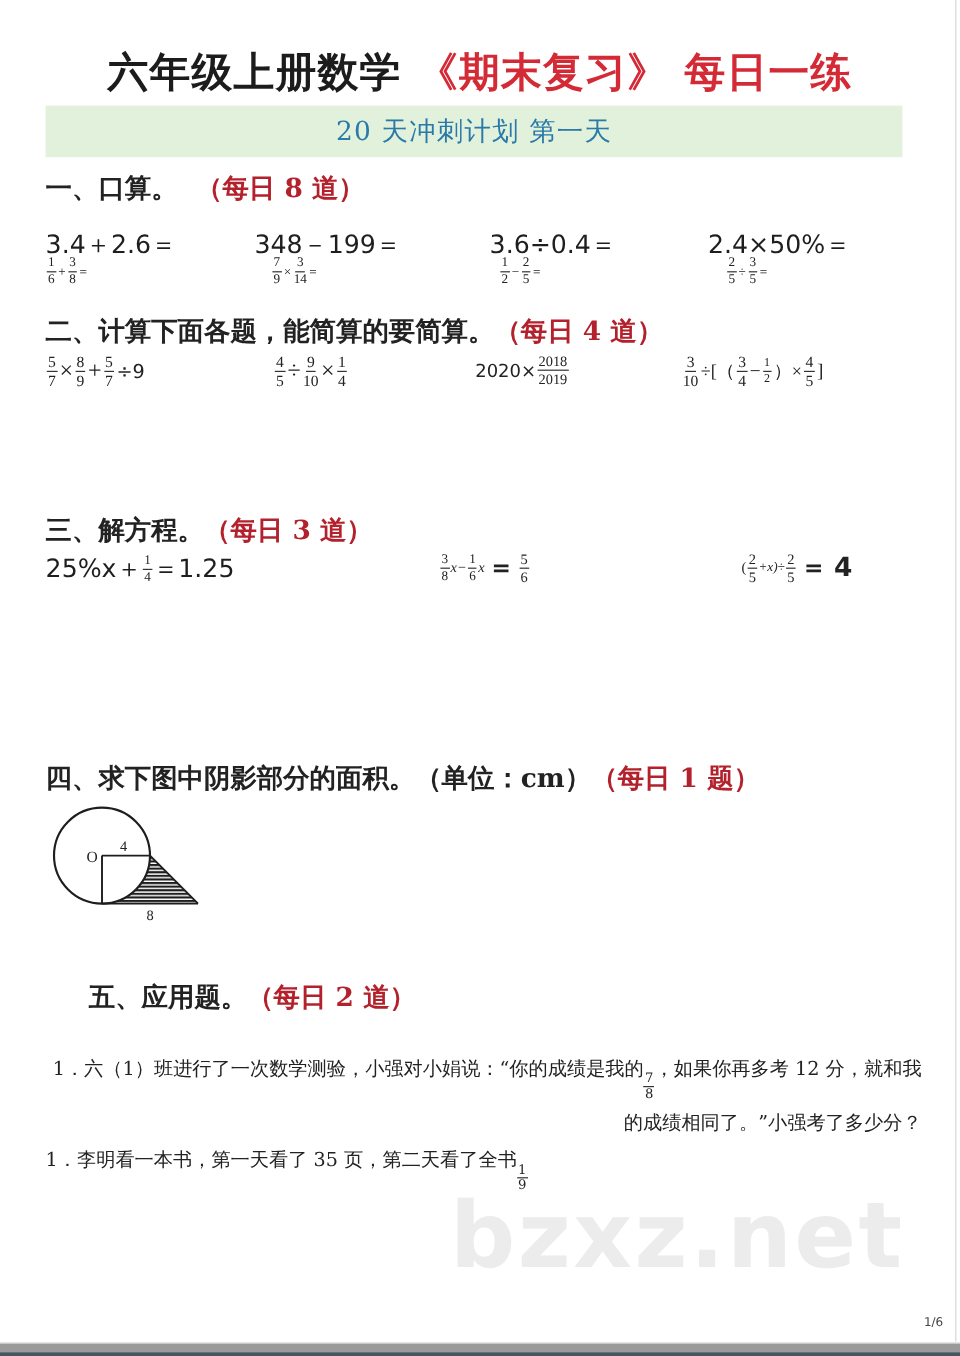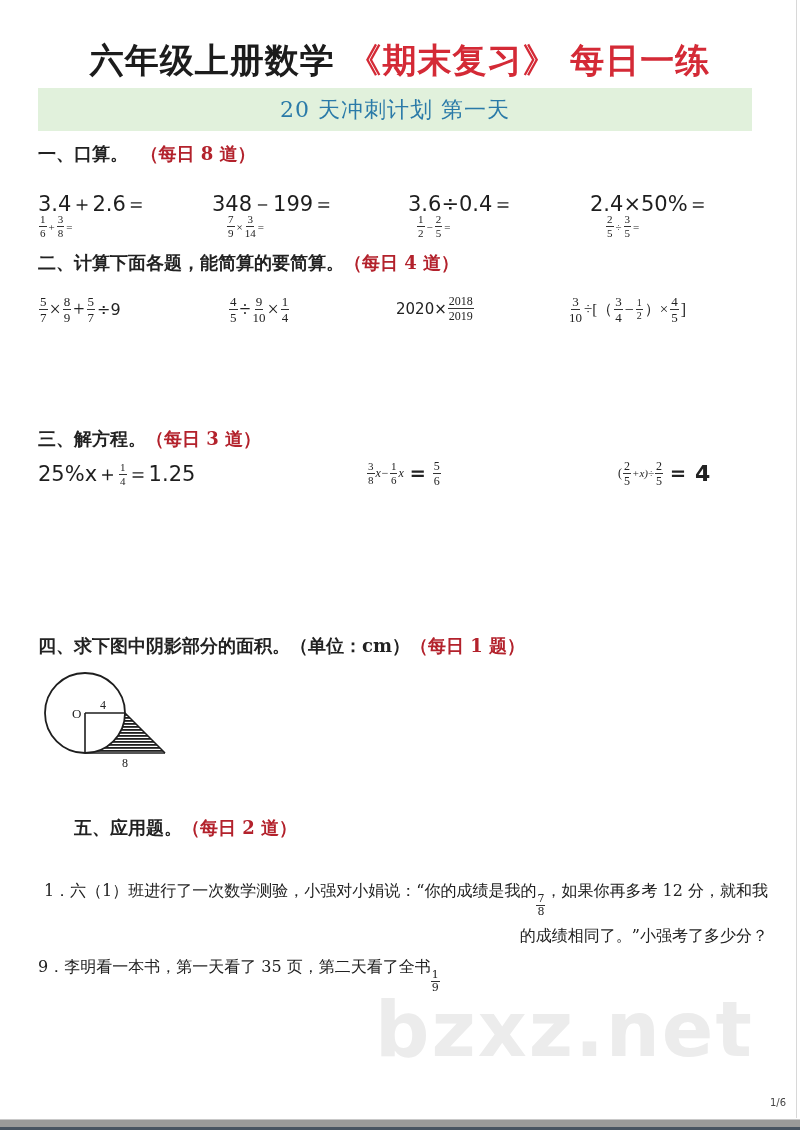--- a/index.html
+++ b/index.html
@@ -15,21 +15,21 @@
     font-size:34px; font-weight:bold; letter-spacing:1px; color:#1c1c1c;
   }
   .title .red { color:#d42a36; }
   .banner {
     position:absolute; left:38px; top:88px; width:714px; height:43px;
     background:#e1f1dc;
     display:flex; align-items:center; justify-content:center;
     font-family:"DejaVu Serif", serif; font-size:22px; color:#2a7aa8; letter-spacing:1px;
   }
   .sec {
-    position:absolute; left:38px; font-size:18px; font-weight:bold; color:#222;
+    position:absolute; left:38px; font-size:22px; font-weight:bold; color:#222;
     font-family:"DejaVu Serif", serif; white-space:nowrap;
   }
   .sec .red { color:#b3222c; }
   .calc { position:absolute; font-family:"DejaVu Sans", "Liberation Sans", sans-serif; font-size:21px; color:#1e1e1e; white-space:nowrap;margin-top:14px; }
   .math { position:absolute; font-family:"Liberation Serif", "DejaVu Serif", serif; color:#222; white-space:nowrap; display:flex; align-items:center; }
   .frac { display:inline-flex; flex-direction:column; align-items:center; vertical-align:middle; line-height:1; margin:0 1px; }
   .frac .n { border-bottom:1px solid #333; padding:0 1px 1px; }
   .frac .d { padding-top:1px; }
   .sm { font-size:11px; }
   .sm .op { font-size:11px; }
@@ -119,21 +119,21 @@
       <span class="d">5</span>
     </span>
   <span class="op">÷</span>
   <span class="frac">
       <span class="n">3</span>
       <span class="d">5</span>
     </span>
   <span class="op">=</span>
 </div>
 
-<div class="sec" style="top:251px;text-align:center;">
+<div class="sec" style="top:261px;text-align:center;">
   <span>二、计算下面各题，能简算的要简算。</span><span class="red">（每日 4 道）</span>
 </div>
 
 <div class="math md" style="left:38px; top:295px;">
   <span class="frac">
       <span class="n">5</span>
       <span class="d">7</span>
     </span>
   <span class="op big">×</span>
   <span class="frac">
@@ -272,21 +272,21 @@
 </div>
 
 <div class="para" style="top:872px;text-align:right;">
   <span>1．六（1）班进行了一次数学测验，小强对小娟说：“你的成绩是我的</span><span class="ifrac">
       <span class="n">7</span>
       <span class="d">8</span>
     </span><span>，如果你再多考 12 分，就和我的成绩相同了。”小强考了多少分？</span>
 </div>
 
 <div class="para" style="top:948px;">
-  <span>9．李明看一本书，第一天看了 35 页，第二天看了全书</span><span class="ifrac">
+  <span>1．李明看一本书，第一天看了 35 页，第二天看了全书</span><span class="ifrac">
       <span class="n">1</span>
       <span class="d">9</span>
     </span>
 </div>
 
 <div class="watermark">bzxz.net</div>
 
 <div class="pagenum">1/6</div>
 
 <div class="scroll-track"></div>

